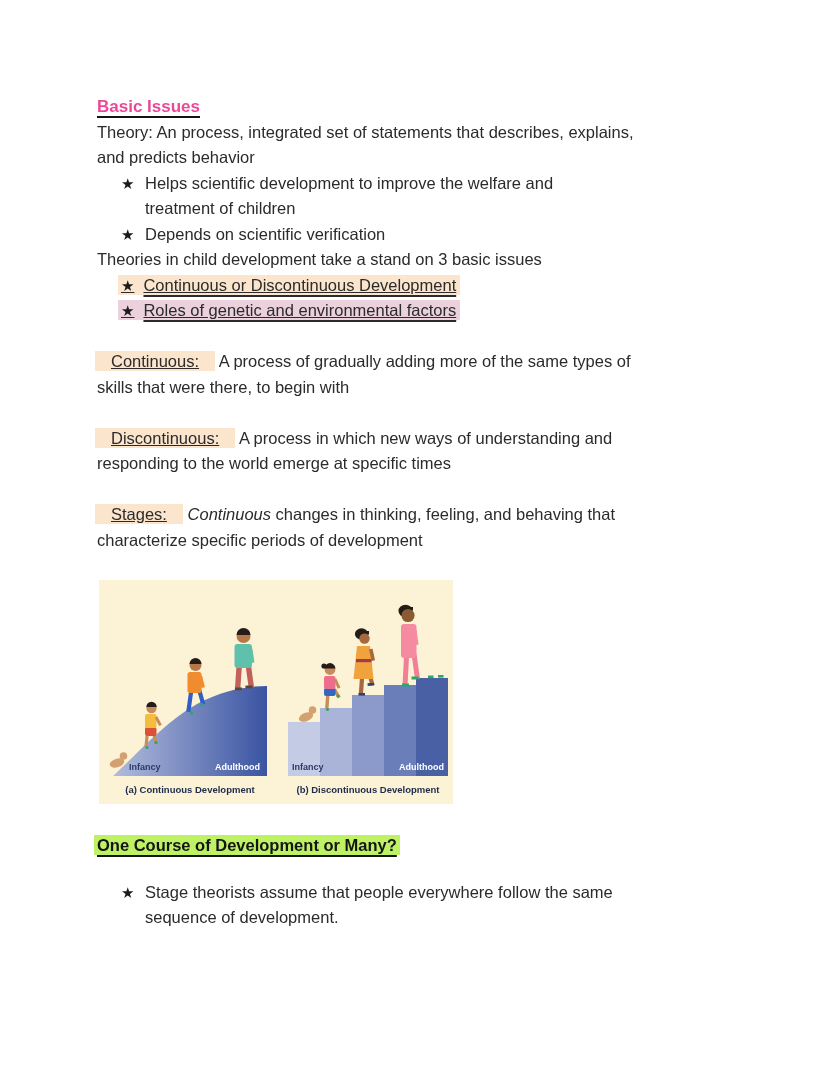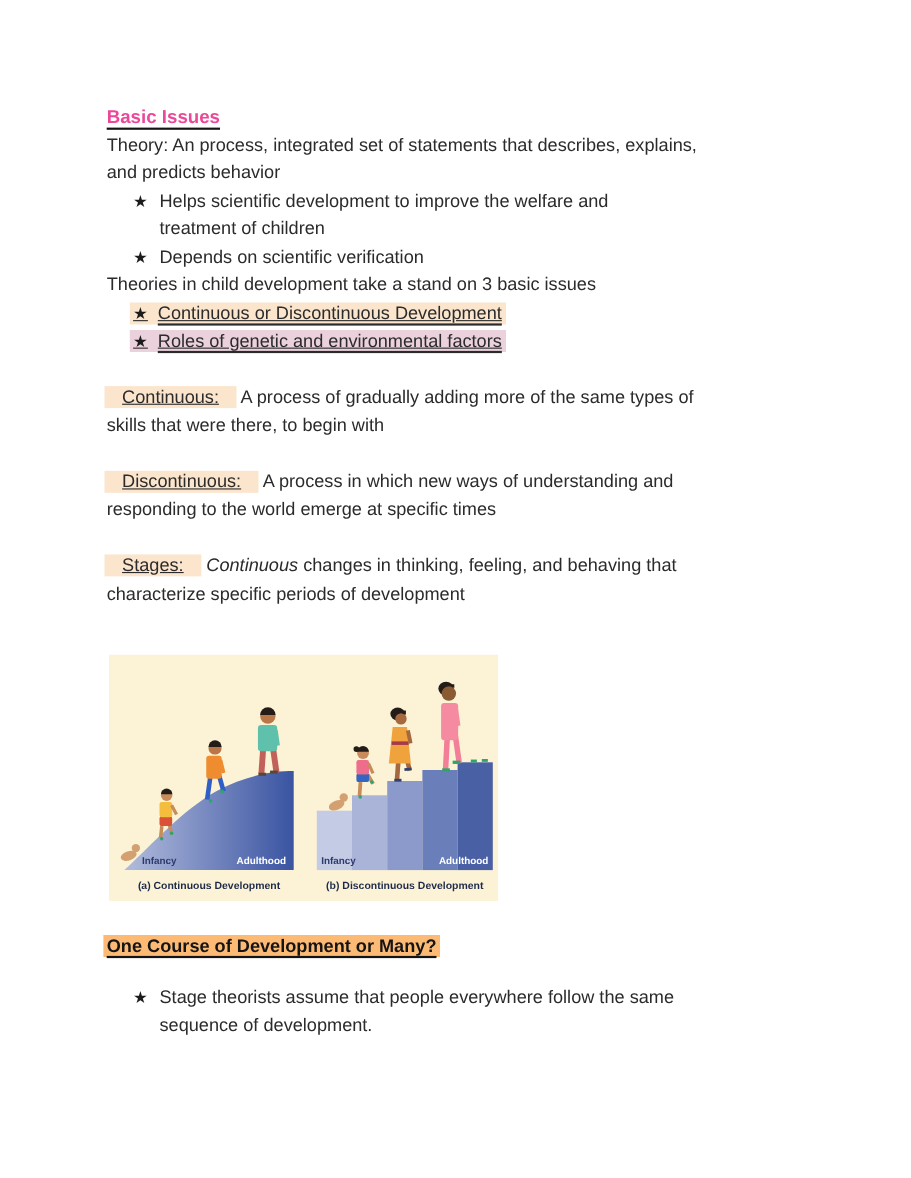--- a/index.html
+++ b/index.html
@@ -30,21 +30,21 @@
   .ibullet .hl { margin-left:-3px; padding:1px 4px 1px 3px;text-decoration:underline; }
   .ibullet .star { font-size:15px; color:#1b1b1b; padding-right:9px; }
   
   .def { margin-top:25.5px; }
   .term { padding:1px 16px; margin-left:-2px;text-decoration:underline; }
   .it { font-style:italic; }
   
   .hlwrap { padding:1px 3px; margin-left:-3px; }
   .final-bullet { margin-top:21.5px; }
   
-  figure.devfig { margin:42px 0 0 2px; width:290px; height:224px; }
+  figure.devfig { margin:27px 0 0 2px; width:290px; height:224px; }
   svg text { font-family:"Liberation Sans","DejaVu Sans",sans-serif; font-weight:bold; }
 </style>
 </head>
 <body>
 
 <div class="page">
 
   <h1 class="title"><span class="u">Basic Issues</span></h1>
 
   <p class="lines">Theory: An process, integrated set of statements that describes, explains,
@@ -185,21 +185,21 @@
           <circle cx="309" cy="35.5" r="6.6" fill="#8a5a33"></circle>
           <path d="M302.5 34 A6.8 6.8 0 0 1 314 30.5 L314 27 L302 27 Z" fill="#231c18"></path>
         </g>
         <text x="193" y="190" font-size="9" fill="#2c3a6b">Infancy</text>
         <text x="345" y="190" font-size="9" fill="#ffffff" text-anchor="end">Adulthood</text>
         <text x="269" y="213" font-size="9.5" fill="#1e2a4a" text-anchor="middle">(b) Discontinuous Development</text>
       </g>
     </svg>
   </figure>
 
-  <h2 class="sec"><span class="hlwrap u" style="background-color: #fdba74;">One Course of Development or Many?</span></h2>
+  <h2 class="sec"><span class="hlwrap u" style="background-color: #bef264;">One Course of Development or Many?</span></h2>
 
   <div class="bullet final-bullet">
     <span class="star-cell">★</span>
     <span class="btext lines">Stage theorists assume that people everywhere follow the same
 sequence of development.</span>
   </div>
 
 </div>
 
 </body></html>

